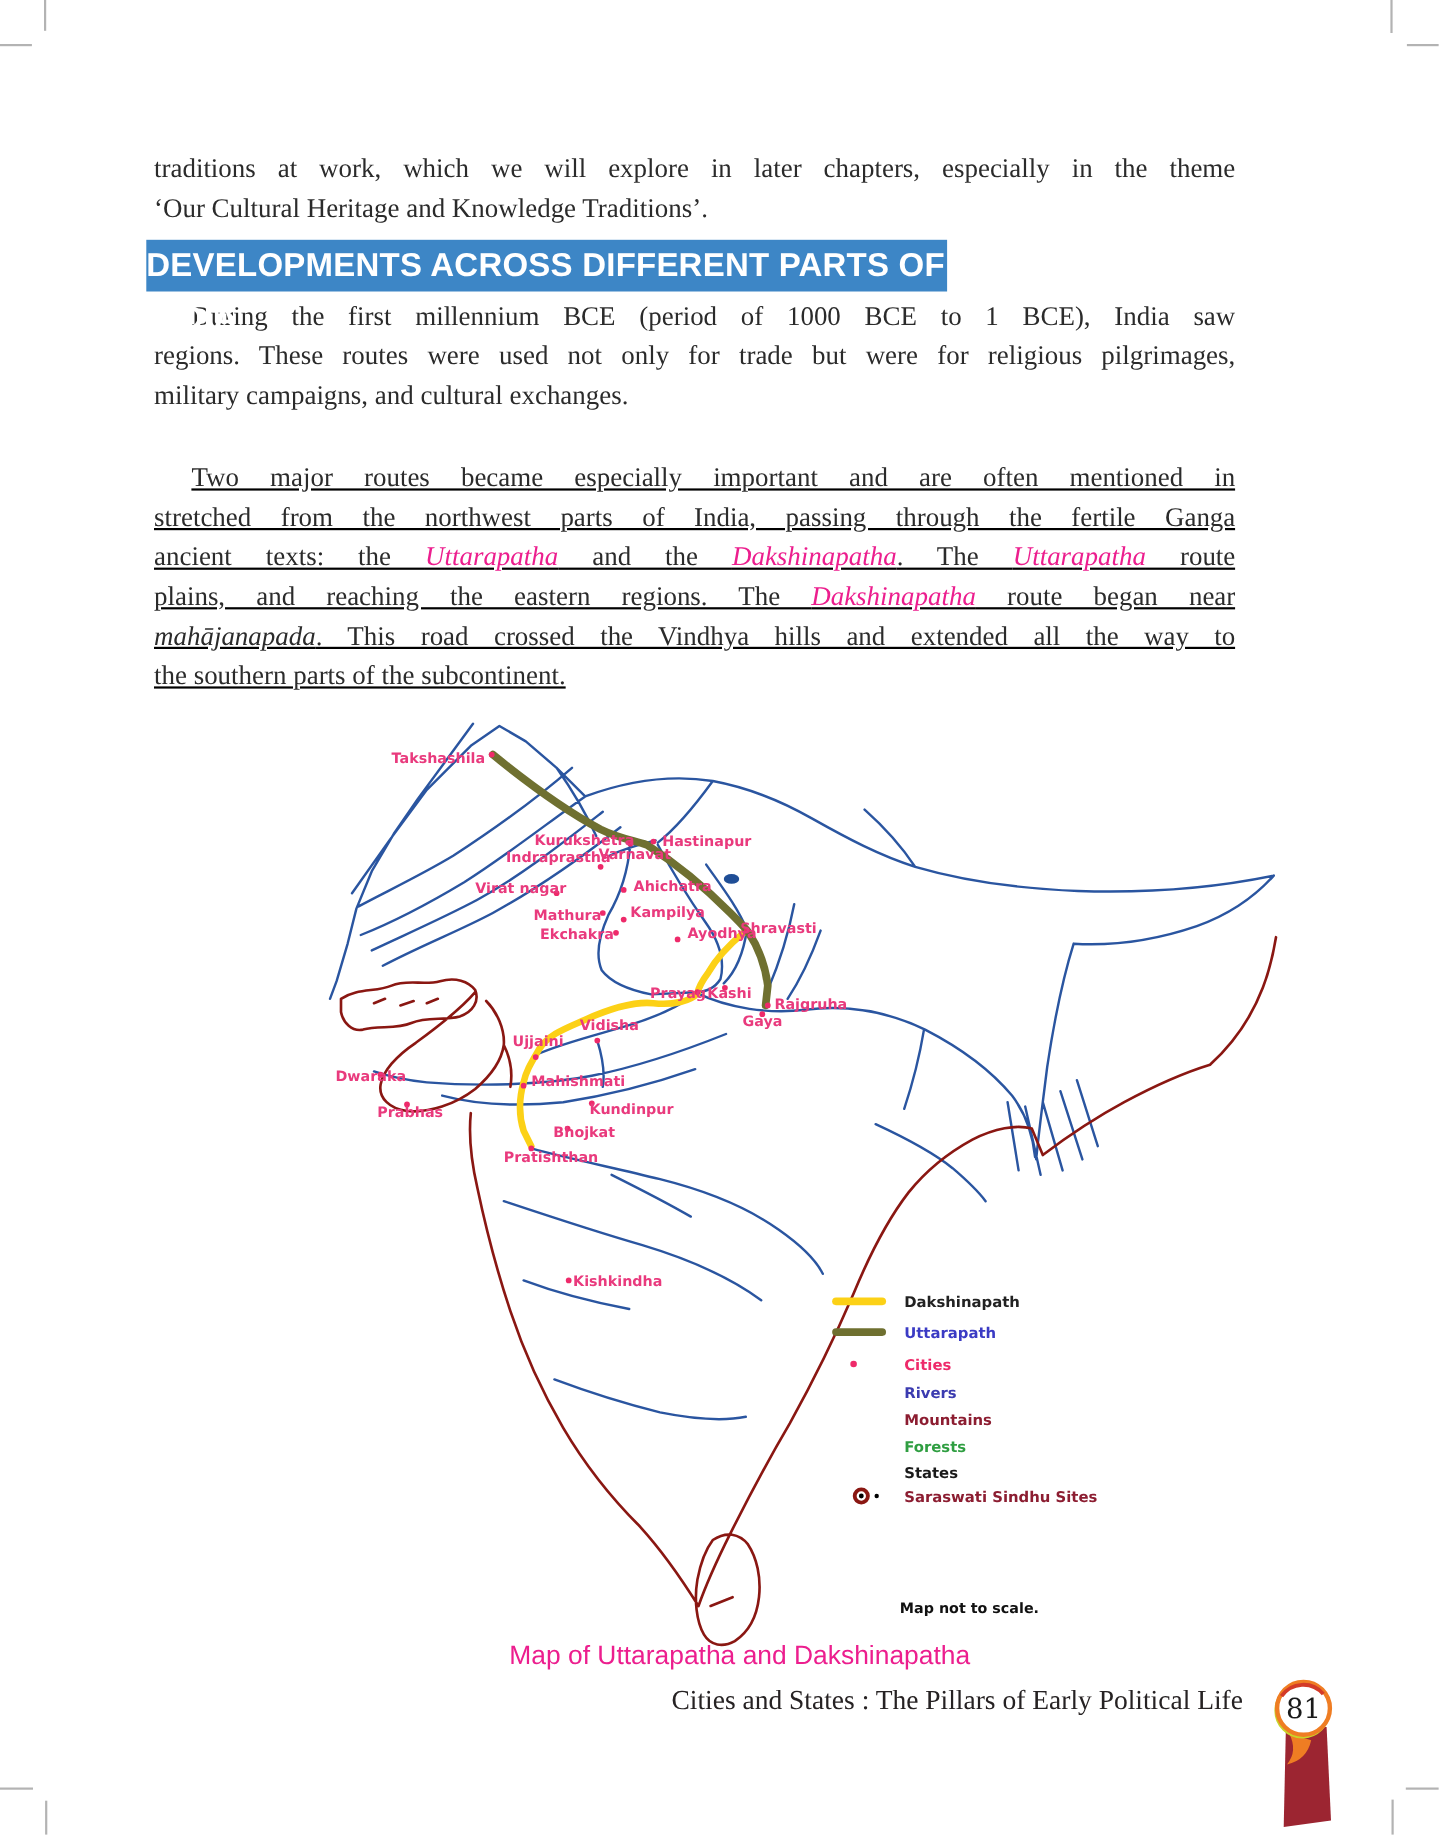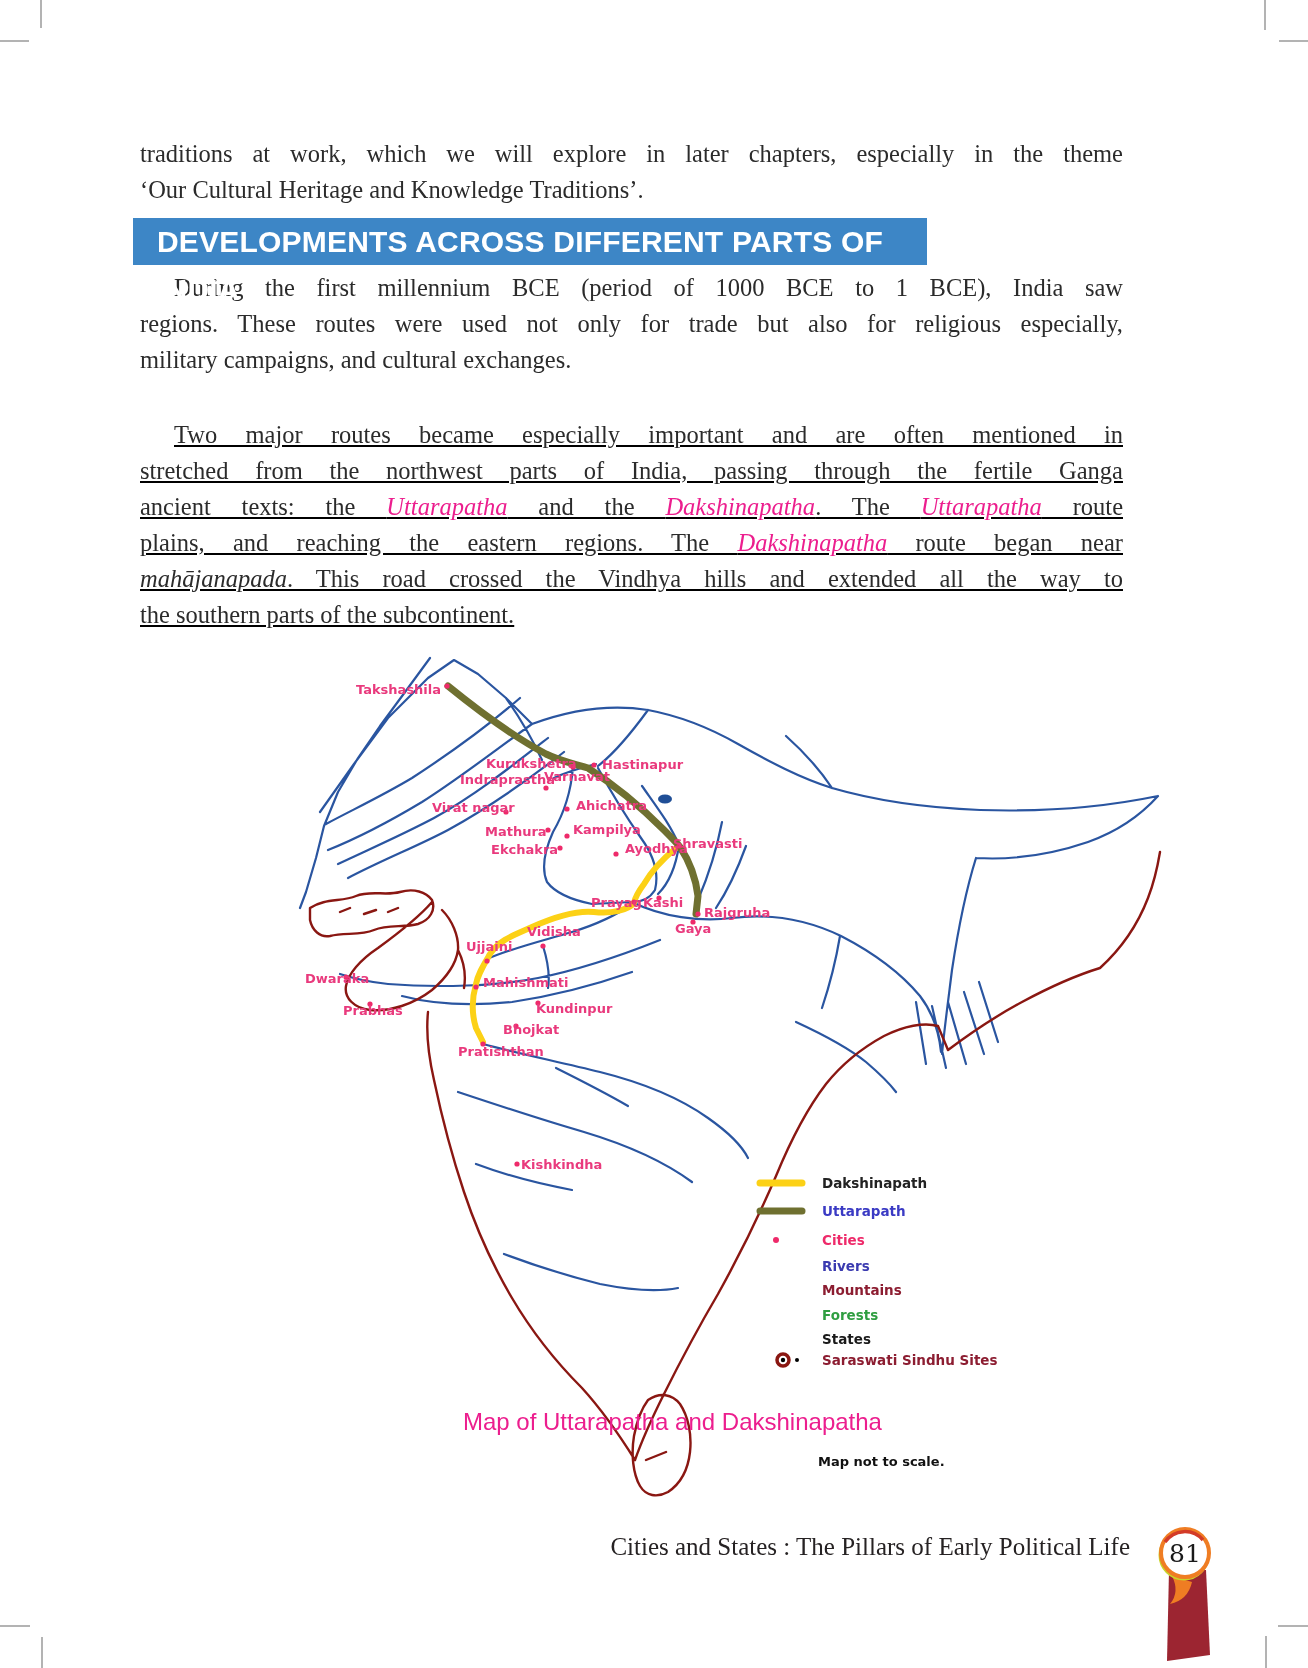--- a/index.html
+++ b/index.html
@@ -13,30 +13,30 @@
   .line{
     font-size:24.5px;line-height:36px;height:36px;color:#2b2b2b;
     text-align:justify;text-align-last:justify;overflow:hidden;white-space:nowrap;
   }
   .line.nojust{text-align:left;text-align-last:left;}
   .line .indent{display:inline-block;width:34px;}
   .pink{color:var(--magenta,#ec1e8e);}
   .it{font-style:italic;}
   
   .banner{
-    position:absolute;left:133px;top:218px;width:794px;height:47px;
+    position:absolute;left:133px;top:218px;width:728px;height:47px;
     background:var(--banner_blue,#3d86c6);color:#ffffff;
     font-family:"Liberation Sans", sans-serif;font-weight:700;font-size:30px;
-    line-height:48px;padding-left:24px;box-sizing:border-box;letter-spacing:.2px;
+    line-height:48px;box-sizing:border-box;letter-spacing:.2px;
   }
   .map-svg{position:absolute;left:280px;top:640px;}
   .map-label{font-family:"DejaVu Sans", sans-serif;font-weight:bold;font-size:13px;}
   .legend-label{font-family:"DejaVu Sans", sans-serif;font-weight:bold;font-size:13.5px;}
   .caption{
-    position:absolute;left:463px;top:1408px;
+    position:absolute;left:463px;top:1492px;
     font-family:"Liberation Sans", sans-serif;font-size:24px;color:var(--magenta,#ec1e8e);
   }
   .footer-title{
     position:absolute;left:510px;top:1533px;width:620px;text-align:right;
     font-size:25px;color:#262223;
   }
   .badge-svg{position:absolute;left:1140px;top:1524px;}
   .badge-num{font-family:"DejaVu Serif", serif;font-size:25px;fill:#1a1a1a;}
 </style>
 </head>
@@ -51,21 +51,21 @@
 <div class="crop" style="left:1278px;top:1625px;width:30px;height:2px"></div>
 <div class="crop" style="left:1265px;top:1636px;width:2px;height:32px"></div>
 
 <div id="paras">
     <div class="para" style="top: 136px;">
       <div class="line"><span>traditions at work, which we will explore in later chapters, especially in the theme</span></div>
       <div class="line nojust"><span>‘Our Cultural Heritage and Knowledge Traditions’.</span></div>
     </div>
     <div class="para" style="top: 270px;">
       <div class="line"><span class="indent"></span><span>During the first millennium BCE (period of 1000 BCE to 1 BCE), India saw</span></div>
-      <div class="line"><span>regions. These routes were used not only for trade but also for religious especially,</span></div>
+      <div class="line"><span>regions. These routes were used not only for trade but were for religious pilgrimages,</span></div>
       <div class="line nojust"><span>military campaigns, and cultural exchanges.</span></div>
     </div>
     <div class="para" style="top: 417px; text-decoration: underline;">
       <div class="line"><span class="indent"></span><span>Two major routes became especially important and are often mentioned in</span></div>
       <div class="line"><span>stretched from the northwest parts of India, passing through the fertile Ganga</span></div>
       <div class="line"><span>ancient texts: the </span><span class="pink it">Uttarapatha</span><span> and the </span><span class="pink it">Dakshinapatha</span><span>. The </span><span class="pink it">Uttarapatha</span><span> route</span></div>
       <div class="line"><span>plains, and reaching the eastern regions. The </span><span class="pink it">Dakshinapatha</span><span> route began near</span></div>
       <div class="line"><span class="it">mahājanapada</span><span>. This road crossed the Vindhya hills and extended all the way to</span></div>
       <div class="line nojust"><span>the southern parts of the subcontinent.</span></div>
     </div>

